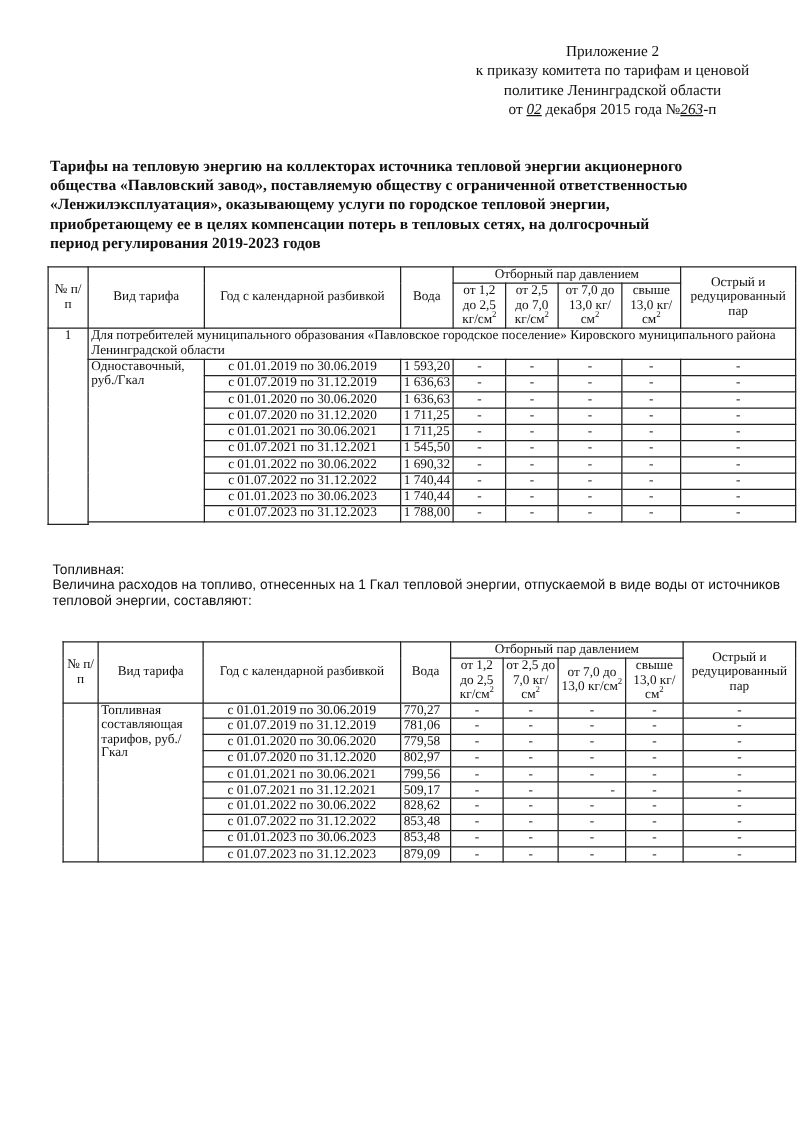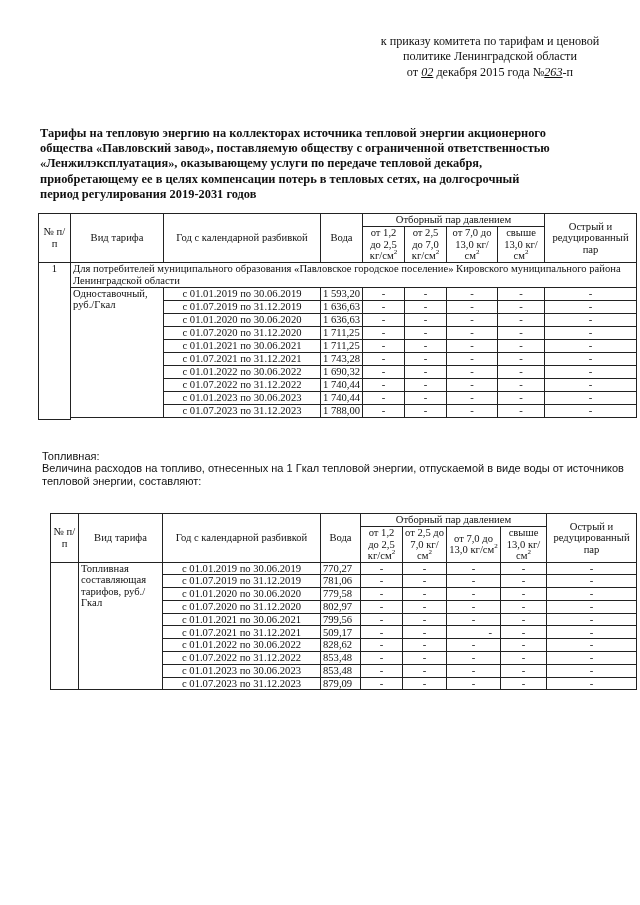--- a/index.html
+++ b/index.html
@@ -22,31 +22,32 @@
   .sup { font-size:7px; vertical-align:super; line-height:0; }
   .note { position:absolute; left:42px; top:450px; width:590px; font-size:11px; line-height:12.4px;
           font-family:"Liberation Sans", "DejaVu Sans", sans-serif; }
   .section-row td { text-align:left; white-space:normal; }
   .dash { font-weight:bold; }
 </style>
 </head>
 <body>
 
 <div class="appendix">
+  <div>Приложение 2</div>
   <div>к приказу комитета по тарифам и ценовой</div>
   <div>политике Ленинградской области</div>
   <div><span>от </span><span class="hand">02</span><span> декабря 2015 года №</span><span class="hand">263</span><span>-п</span></div>
 </div>
 
 <div class="title">
   <div>Тарифы на тепловую энергию на коллекторах источника тепловой энергии акционерного</div>
   <div>общества «Павловский завод», поставляемую обществу с ограниченной ответственностью</div>
-  <div>«Ленжилэксплуатация», оказывающему услуги по передаче тепловой декабря,</div>
+  <div>«Ленжилэксплуатация», оказывающему услуги по городское тепловой энергии,</div>
   <div>приобретающему ее в целях компенсации потерь в тепловых сетях, на долгосрочный</div>
-  <div>период регулирования 2019-2031 годов</div>
+  <div>период регулирования 2019-2023 годов</div>
 </div>
 
 <table class="tbl t1">
   <colgroup>
     <col style="width:32px">
       <col style="width:93px">
       <col style="width:157px">
       <col style="width:42px">
     <col style="width:42px">
       <col style="width:42px">
@@ -114,21 +115,21 @@
     <td>с 01.01.2021 по 30.06.2021</td>
     <td class="left">1 711,25</td>
     <td class="dash">-</td>
     <td class="dash">-</td>
     <td class="dash">-</td>
     <td class="dash">-</td>
     <td class="dash">-</td>
   </tr>
   <tr style="height:13px">
     <td>с 01.07.2021 по 31.12.2021</td>
-    <td class="left">1 743,28</td>
+    <td class="left">1 545,50</td>
     <td class="dash">-</td>
     <td class="dash">-</td>
     <td class="dash">-</td>
     <td class="dash">-</td>
     <td class="dash">-</td>
   </tr>
   <tr style="height:13px">
     <td>с 01.01.2022 по 30.06.2022</td>
     <td class="left">1 690,32</td>
     <td class="dash">-</td>

